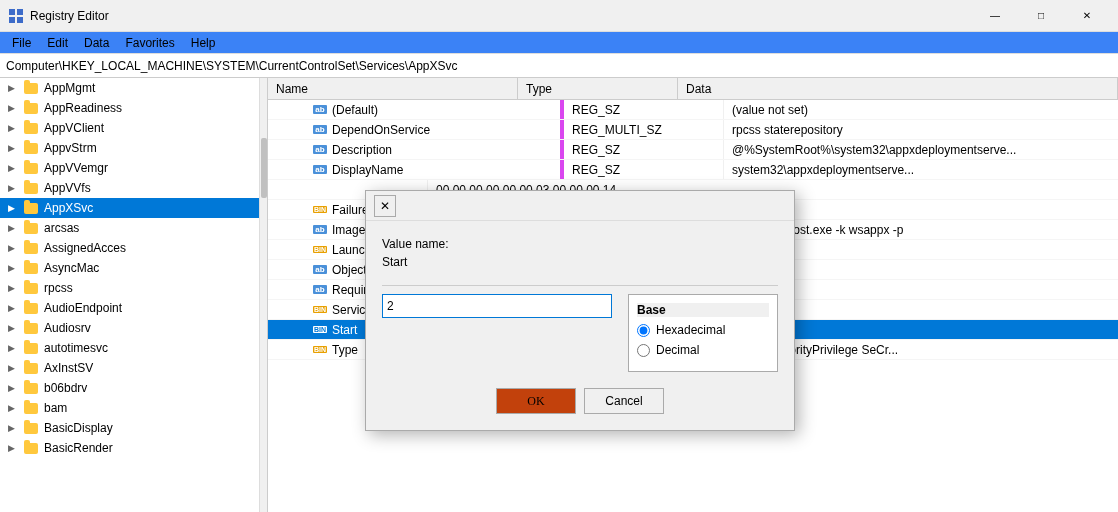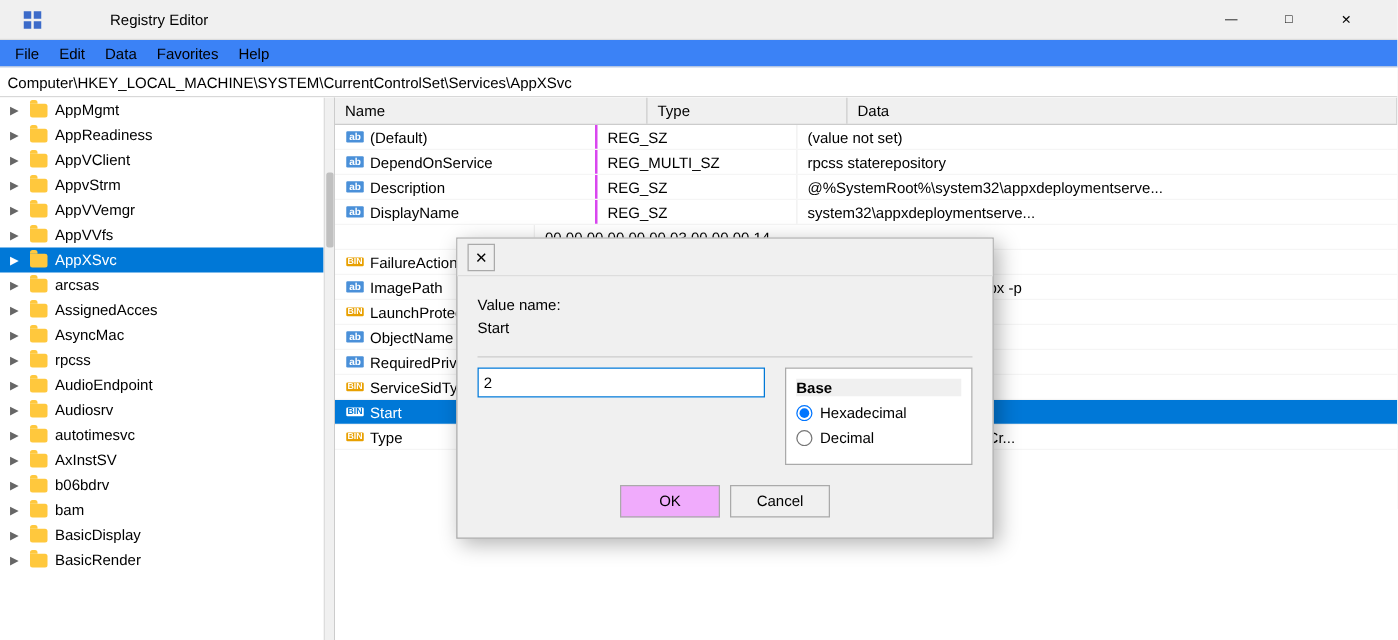--- a/index.html
+++ b/index.html
@@ -11,24 +11,23 @@
       height: 512px;
       overflow: hidden;
     }
 
     
     .title-bar {
       background: #f0f0f0;
       height: 32px;
       display: flex;
       align-items: center;
-      padding: 0 18px;
+      padding: 0 8px;
       border-bottom: 1px solid #ddd;
       user-select: none;
-      gap: 48px;
     }
     .title-bar-icon {
       width: 16px;
       height: 16px;
       margin-right: 6px;
     }
     .title-bar-title {
       flex: 1;
       font-size: 12px;
       color: #000;
@@ -171,21 +170,21 @@
     .value-cell {
       padding: 0 8px;
       font-size: 12px;
       white-space: nowrap;
       overflow: hidden;
       text-overflow: ellipsis;
       height: 100%;
       display: flex;
       align-items: center;
     }
-    .value-cell.name { width: 210px; border-right: 2px solid #d946ef; }
+    .value-cell.name { width: 260px; border-right: 4px solid #d946ef; margin-left: 36px; }
     .value-cell.type { width: 160px; border-right: 1px solid #f0f0f0; text-align: right; }
     .value-cell.data { flex: 1; }
 
     
     .reg-icon {
       width: 16px;
       height: 14px;
       margin-right: 4px;
       display: inline-flex;
       align-items: center;
@@ -317,21 +316,22 @@
     }
     .dialog-btn {
       width: 80px;
       height: 26px;
       border: 1px solid #aaa;
       background: #f0f0f0;
       cursor: pointer;
       font-size: 12px;
     }
     .dialog-btn.primary {
-      background: #f0abfc;
+      background: #c2410c;
+      font-family: Liberation Serif, serif;
     }
 
     .divider-line {
       border: none;
       border-top: 1px solid #ccc;
       margin: 8px 0;
     }
 
     .tree-scroll-wrapper {
       display: flex;

